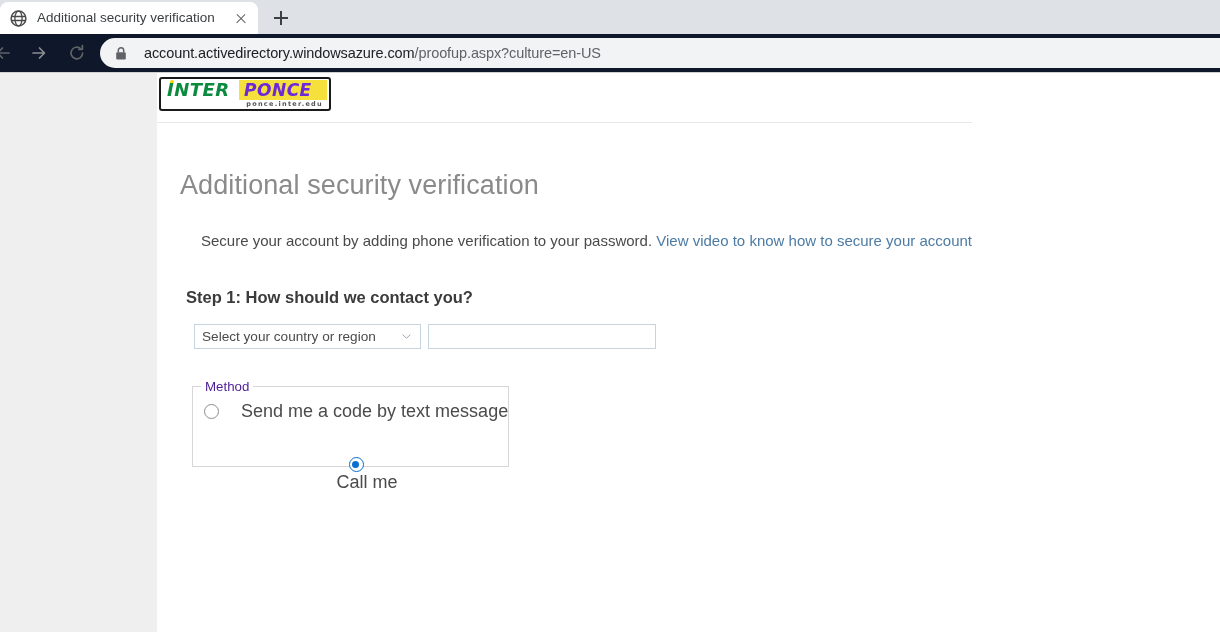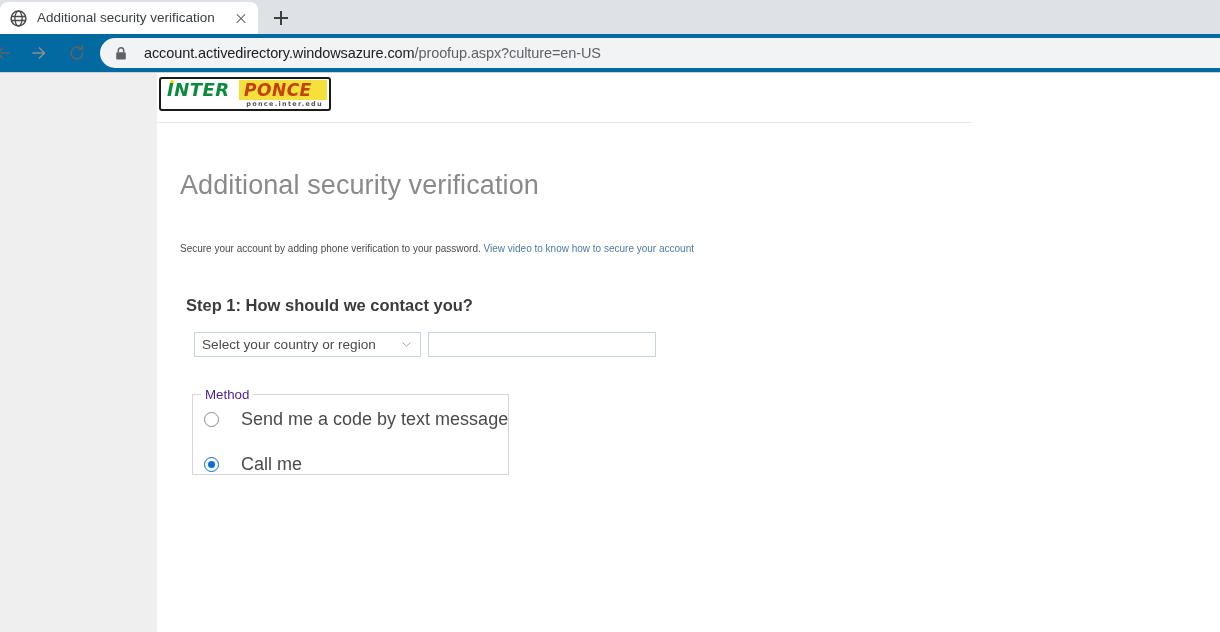--- a/index.html
+++ b/index.html
@@ -85,21 +85,21 @@
   .newtab::before, .newtab::after {
     content: "";
     position: absolute;
     background: #3c4043;
   }
   .newtab::before { left: 6px; top: 12.3px; width: 14px; height: 1.6px; }
   .newtab::after  { left: 12.2px; top: 6px; width: 1.6px; height: 14px; }
 
   .toolbar {
     height: 38px;
-    background: #0369a1;
+    background: #0f172a;
     display: flex;
     align-items: center;
     position: relative;
   }
   .nav-btn {
     width: 30px;
     height: 30px;
     flex: 0 0 auto;
     display: flex;
     align-items: center;
@@ -209,21 +209,21 @@
   }
   .logo-ponce {
     position: absolute;
     left: 83px;
     top: 2px;
     font-family: "DejaVu Sans", sans-serif;
     font-weight: bold;
     font-style: italic;
     font-size: 17px;
     letter-spacing: 0.5px;
-    color: #c2410c;
+    color: #6d28d9;
     line-height: 18px;
   }
   .logo-url {
     position: absolute;
     right: 6px;
     top: 21px;
     font-family: "DejaVu Sans", sans-serif;
     font-weight: bold;
     font-size: 6.5px;
     letter-spacing: 1.3px;
@@ -238,24 +238,25 @@
   h1.page-title {
     margin: 0;
     padding-top: 47px;
     font-size: 27px;
     font-weight: 400;
     color: #8a8a8a;
     letter-spacing: 0.1px;
     line-height: 30px;
   }
   .lede {
-    margin-top: 40px;
-    font-size: 10px;
+    margin-top: 32px;
+    font-size: 15px;
     color: #4a4a4a;
     line-height: 18px;
+    text-align: right;
   }
   .lede a {
     color: #4c7ba4;
     text-decoration: none;
   }
   h2.step-title {
     margin: 0;
     padding-top: 38px;
     font-size: 16.5px;
     font-weight: bold;
@@ -318,21 +319,21 @@
     margin-left: 8px;
     font-size: 13.3px;
     color: #4c1d95;
   }
   .radio-row {
     display: flex;
     align-items: center;
     padding-left: 11px;
   }
   .radio-row.r1 { margin-top: 7px; }
-  .radio-row.r2 { margin-top: 24px; }
+  .radio-row.r2 { margin-top: 35px; flex-direction: column; }
   .radio {
     width: 15px;
     height: 15px;
     border-radius: 50%;
     box-sizing: border-box;
     flex: 0 0 auto;
     position: relative;
   }
   .radio.off {
     border: 1.3px solid #8d8d8d;

